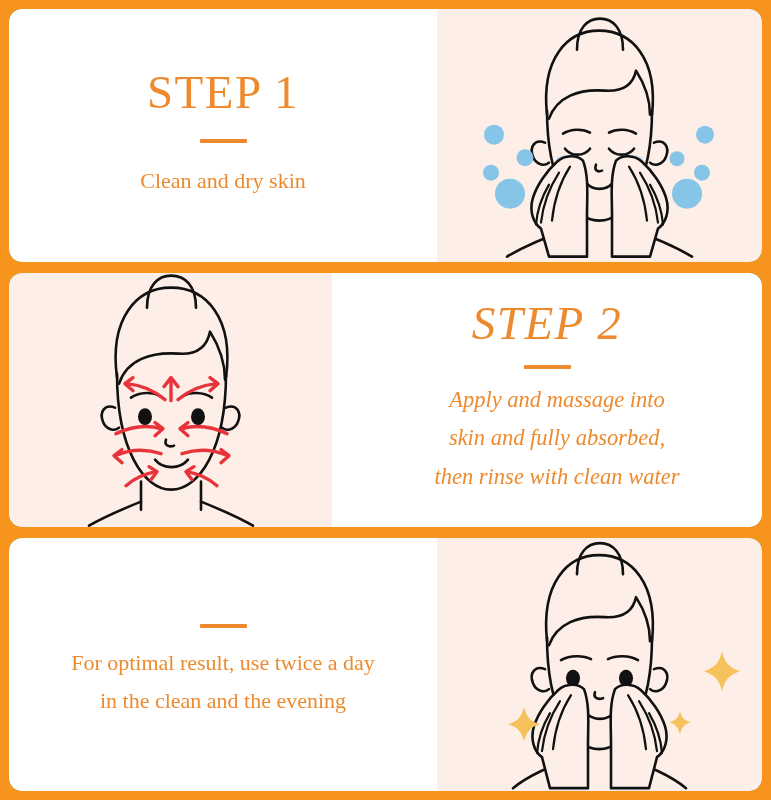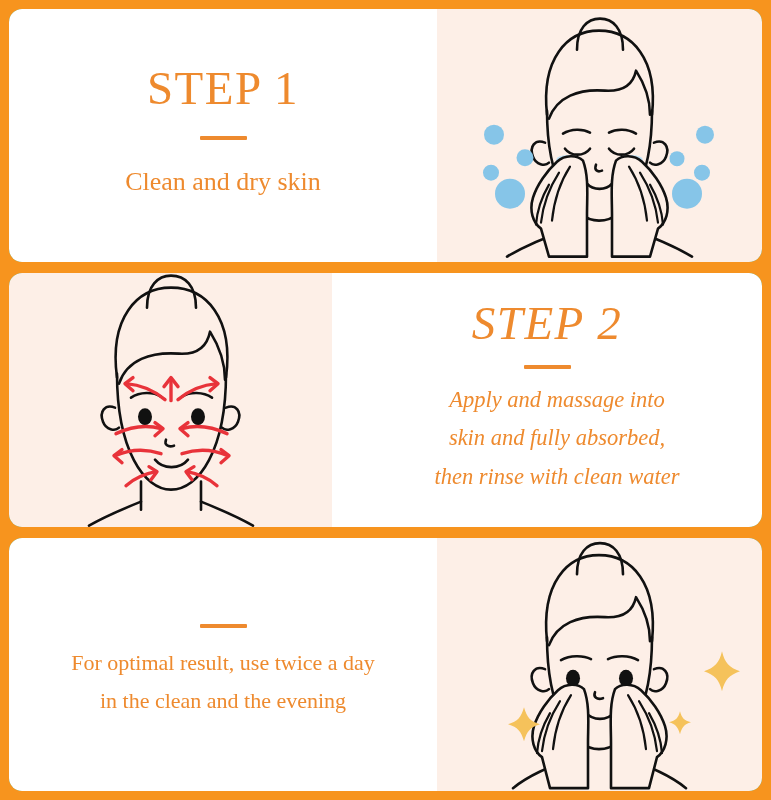--- a/index.html
+++ b/index.html
@@ -66,21 +66,21 @@
     height: 4px;
     background: #EE8A2E;
     margin: 22px 0 20px;
     border-radius: 1px;
   }
   .row-2 .divider { margin: 16px 0 12px; }
   .row-3 .divider { margin: 20px 0 16px; }
 
   .step-desc {
     color: #EE8A2E;
-    font-size: 26px;
+    font-size: 22px;
     line-height: 1.68;
     text-align: center;
     margin: 0;
   }
   .row-2 .step-desc { font-size: 22.5px; line-height: 1.72; margin-left: 20px; }
   .row-3 .step-desc { font-size: 22px; line-height: 1.75; }
   .step-desc .line { display: block; white-space: nowrap; }
 
   
   .art-panel {

